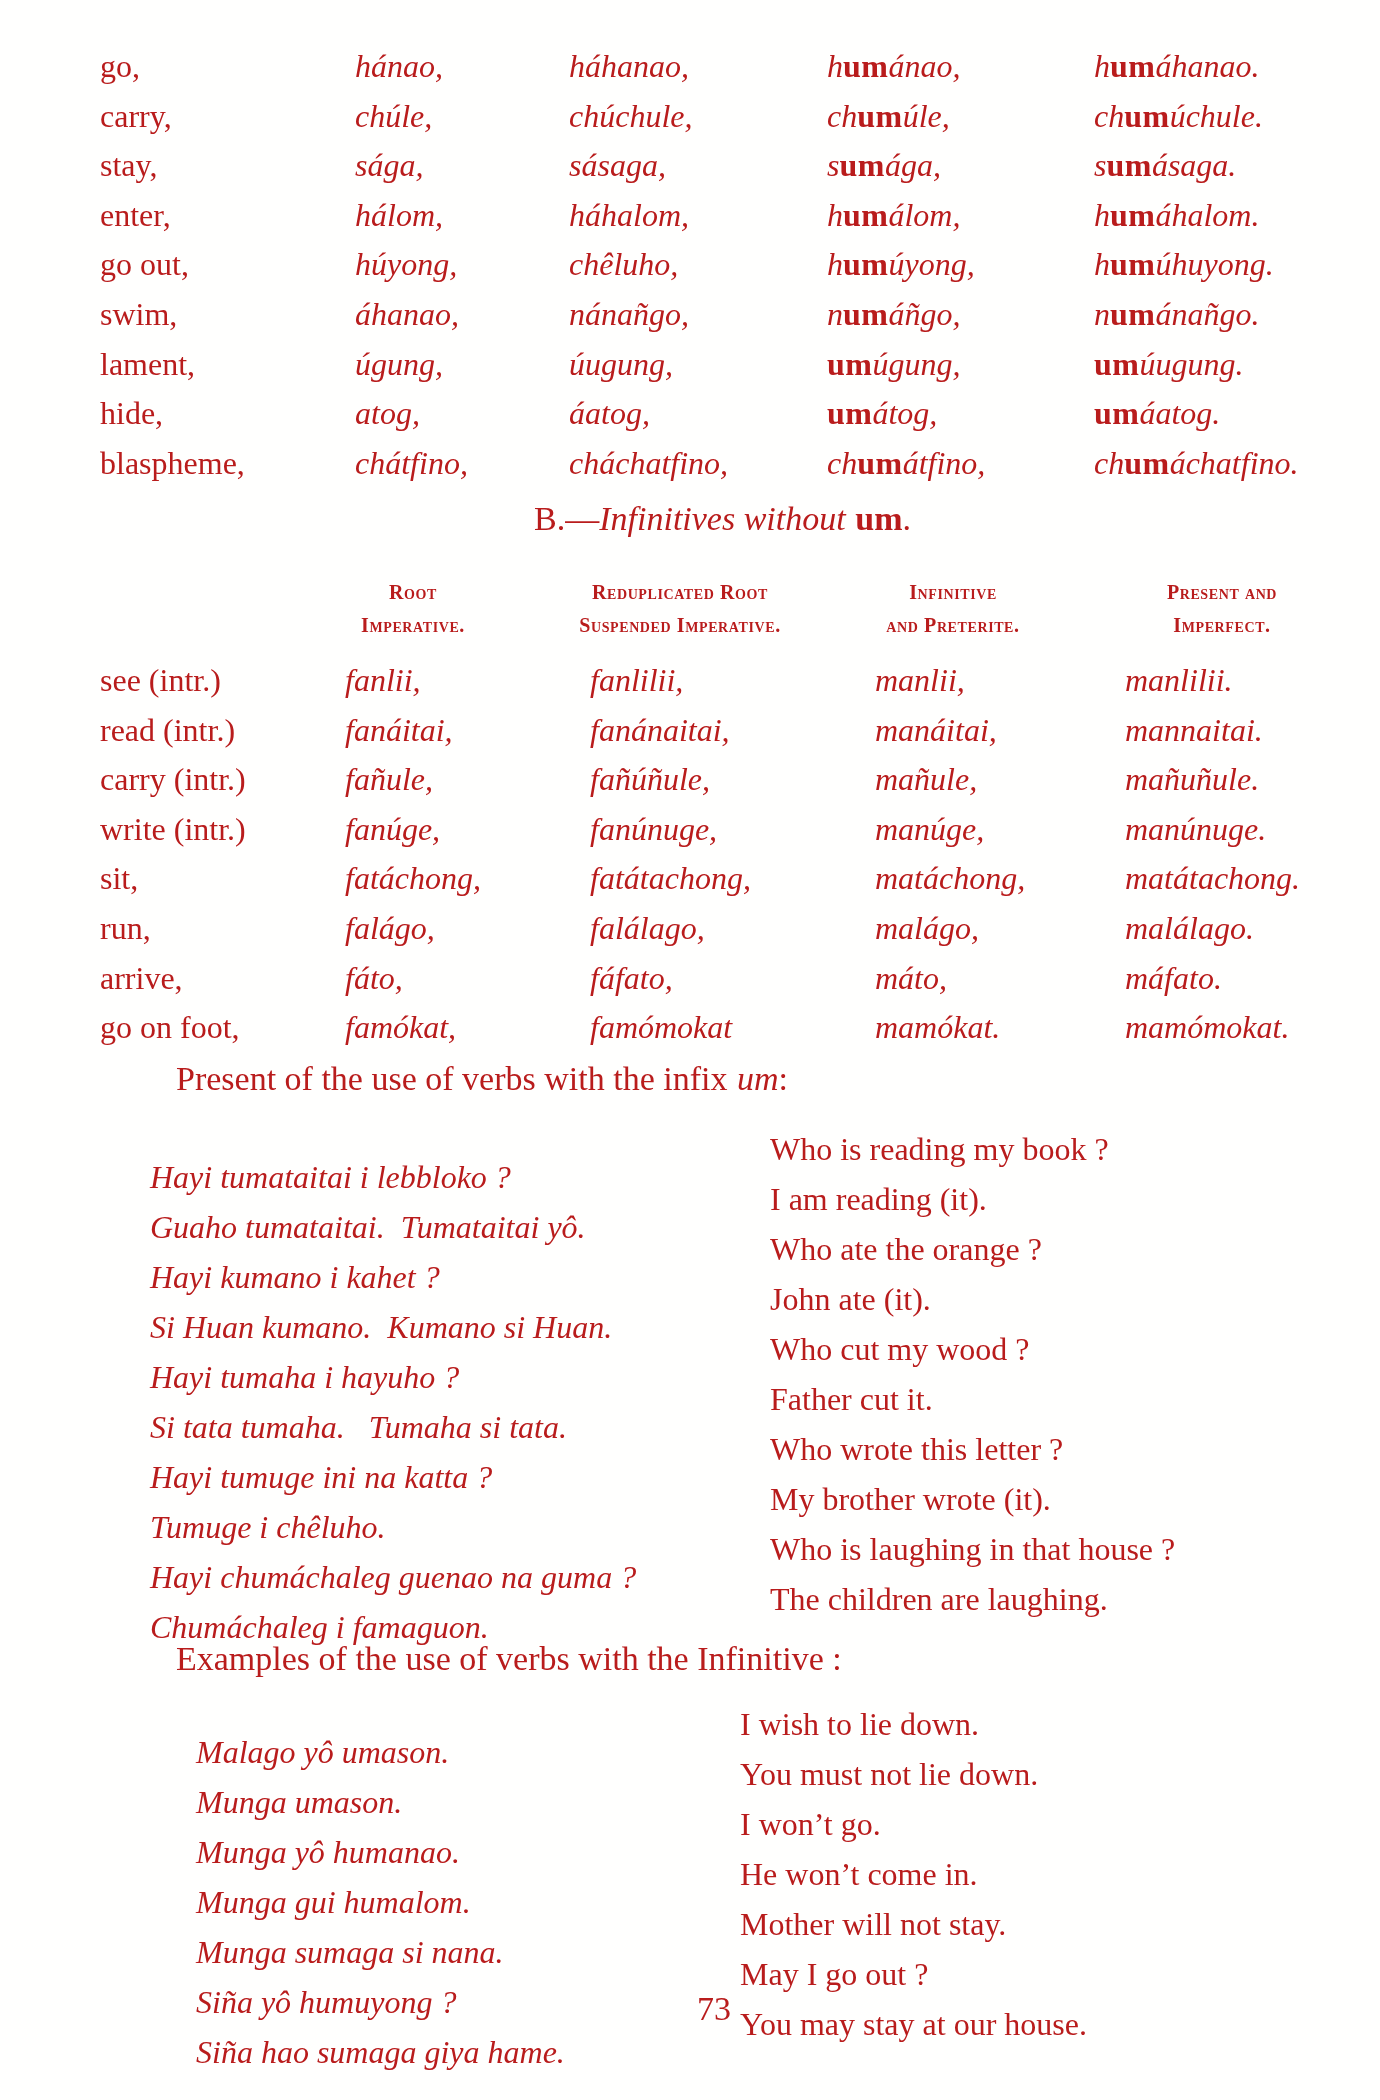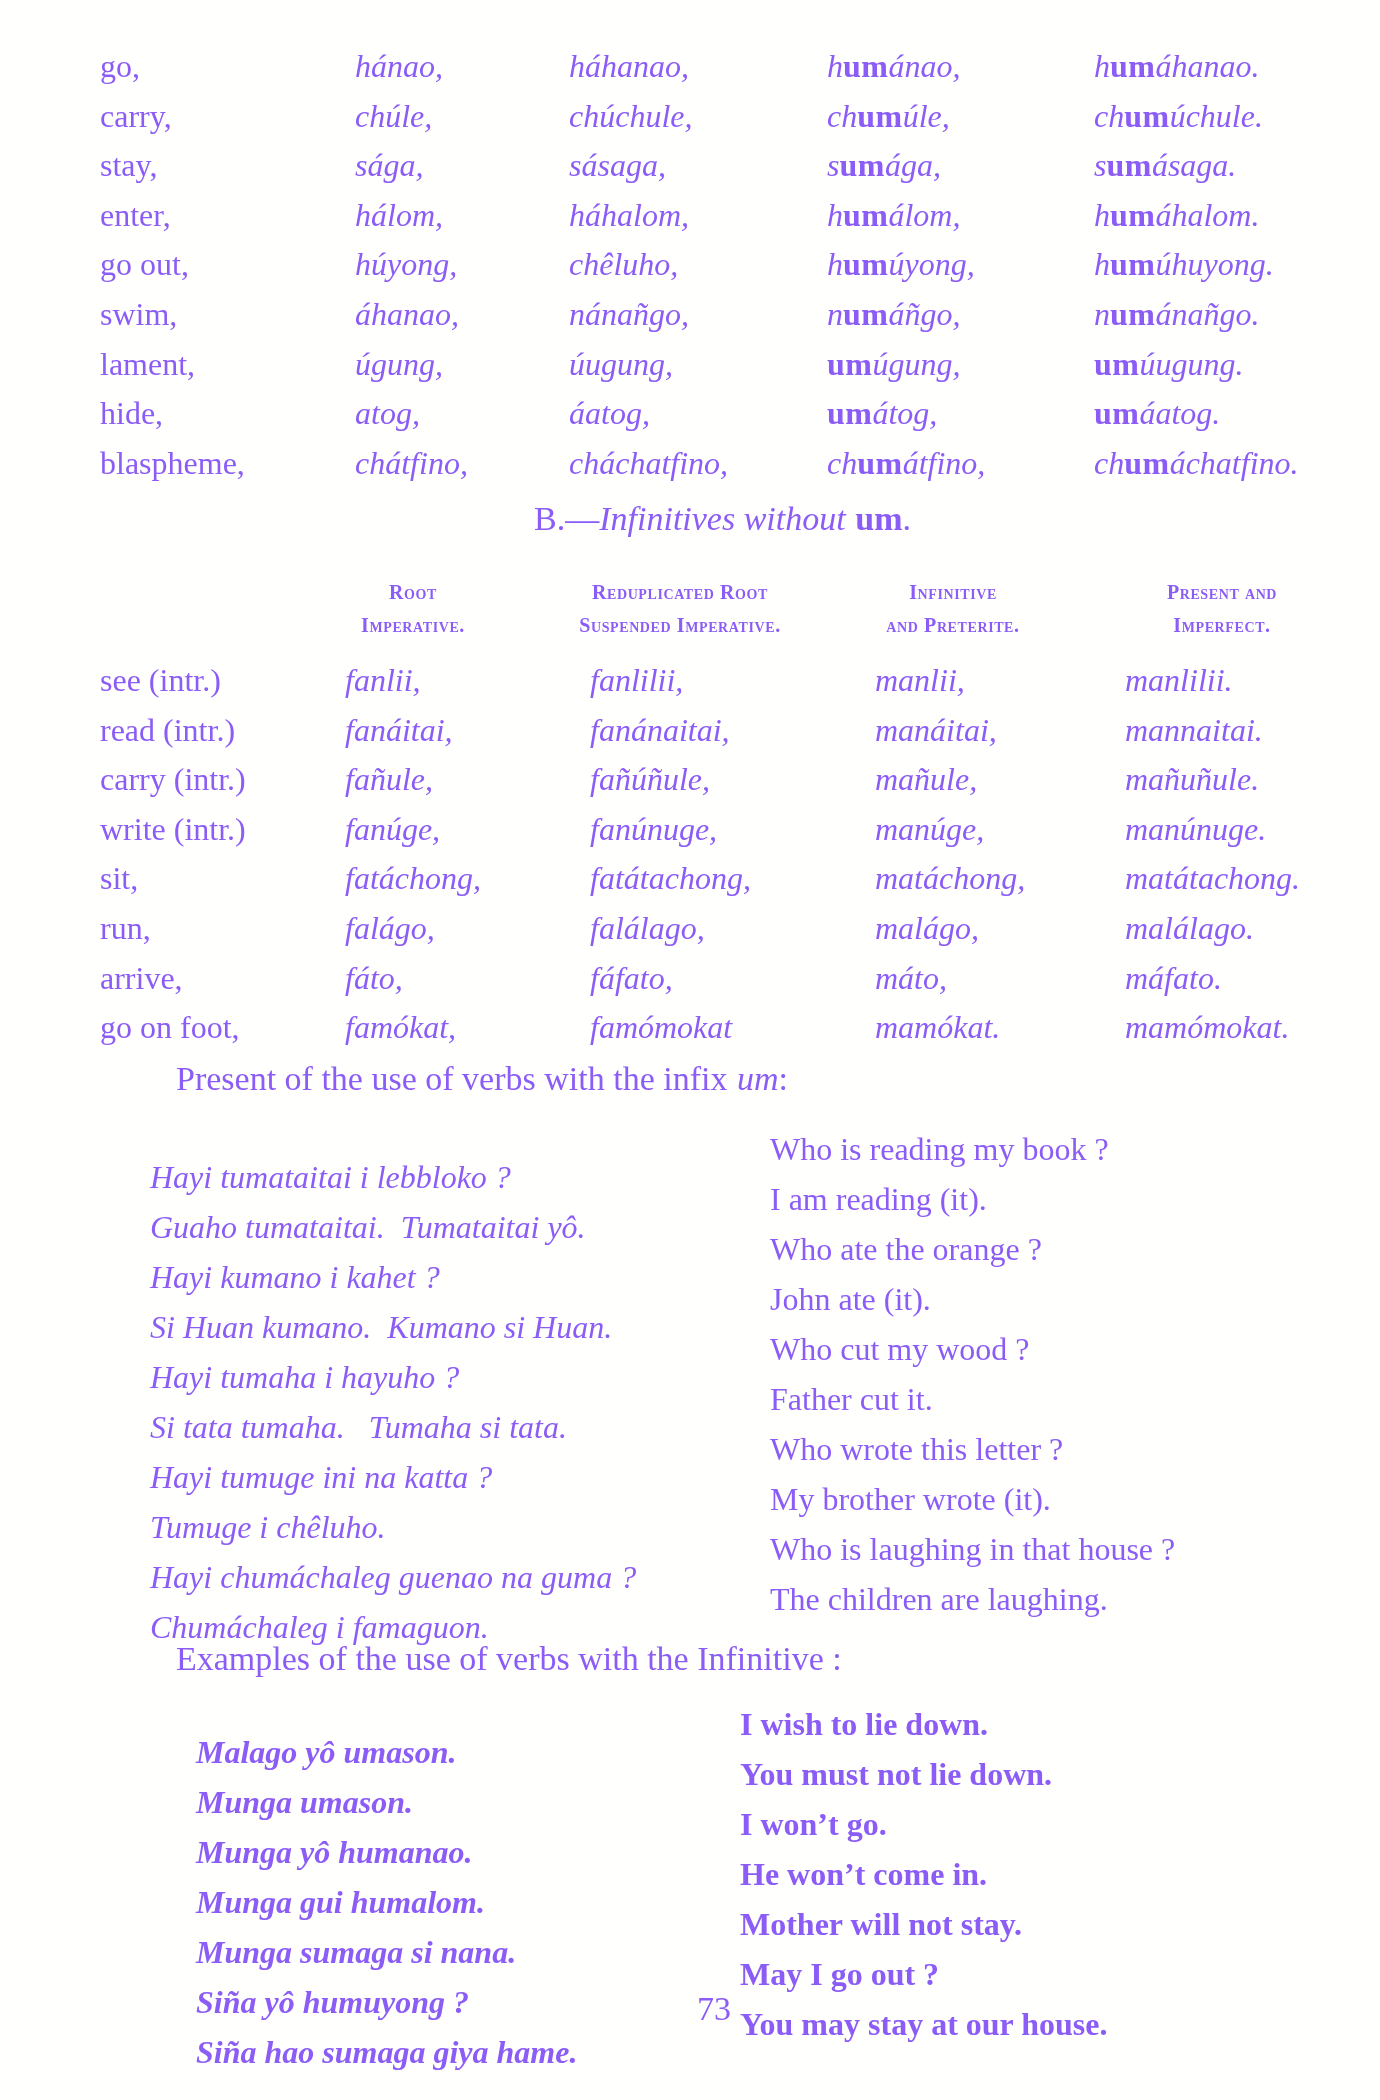--- a/index.html
+++ b/index.html
@@ -1,19 +1,19 @@
 <!DOCTYPE html>
 <html><head>
 <meta charset="utf-8">
 <style>
   * { margin:0; padding:0; box-sizing:border-box; }
   html,body { background:#ffffff; }
   .page {
     position:relative; width:1380px; height:2100px; background:#fffffe;
-    color:#8b5cf6; font-family:"Liberation Serif", serif; overflow:hidden;
+    color:#b91c1c; font-family:"Liberation Serif", serif; overflow:hidden;
   }
   
   .tbl { position:absolute; left:0; width:100%; }
   #table-um { top:42px; }
   #table-inf { top:656px; }
   .trow { display:grid; padding-left:100px; line-height:49.6px; height:49.6px; white-space:pre; }
   #table-um .trow { grid-template-columns:255px 214px 258px 267px auto; }
   #table-inf .trow { grid-template-columns:245px 245px 285px 250px auto; }
   .cell { font-size:32px; }
   .it { font-style:italic; }
@@ -36,21 +36,21 @@
   .h2 { left:828px; width:250px; }
   .h3 { left:1097px; width:250px; }
   
   .exh { position:absolute; left:176px; font-size:34px; font-weight:400; }
   #exh1 { top:1060px; }
   #exh2 { top:1640px; }
   .exh .itl { font-style:italic; margin-left:.28em; }
   
   .ex { position:absolute; left:0; width:100%; }
   #ex1 { top:1124px; }
-  #ex2 { top:1699px;font-weight:bold; }
+  #ex2 { top:1699px; }
   .exrow { display:grid; line-height:50px; height:50px; }
   #ex1 .exrow { padding-left:150px; grid-template-columns:620px auto; }
   #ex2 .exrow { padding-left:196px; grid-template-columns:544px auto; }
   .ch { font-style:italic; font-size:32px; white-space:pre;margin-top:28px; }
   .eng { font-size:32px; white-space:pre; }
   
   .pageno { position:absolute; top:1990px; left:697px; width:80px; text-align:left; font-size:34px; }
 </style>
 </head>
 <body>

